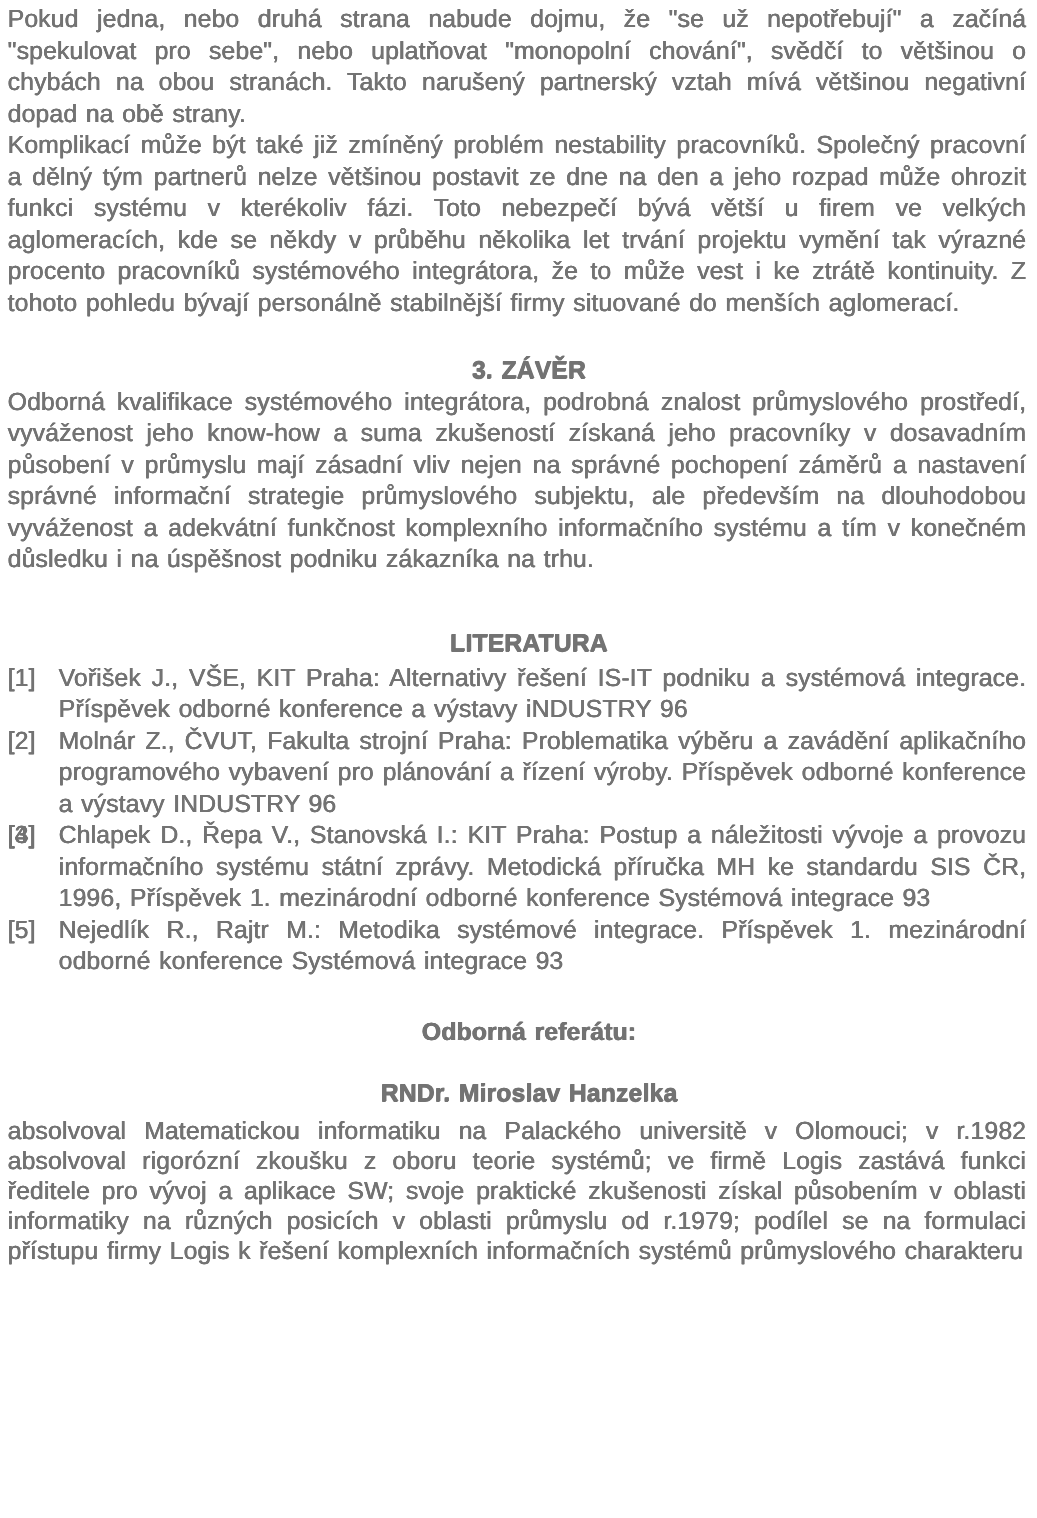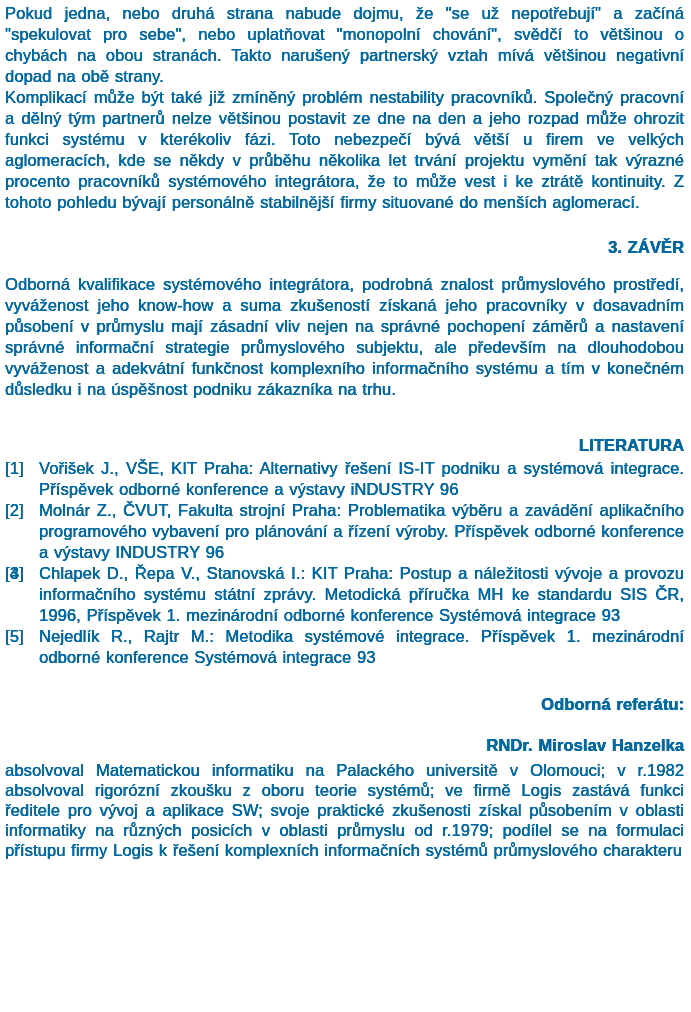--- a/index.html
+++ b/index.html
@@ -6,41 +6,41 @@
     margin: 0;
     padding: 0;
     background: #ffffff;
   }
   .page {
     position: relative;
     width: 691px;
     height: 1012px;
     box-sizing: border-box;
     background: #ffffff;
-    color: #0369a1;
+    color: #737373;
     font-family: "Liberation Sans", "DejaVu Sans", sans-serif;
     font-size: 16.5px;
     line-height: 21px;
     padding: 3px 7px 0 5px;
     overflow: hidden;
     text-align: justify;
     
     text-shadow: 0.35px 0 0 currentColor, 0 0.3px 0 currentColor;
     letter-spacing: 0.1px;
     word-spacing: 1px;
   }
   .para { margin: 0; }
   .para + .para { }
   .heading {
     font-weight: bold;
-    text-align: right;
+    text-align: center;
     margin: 24px 0 0 16px;
     text-shadow: 0.5px 0 0 currentColor, 0 0.4px 0 currentColor;
   }
-  .para-conclusion { margin-top: 16px; }
+  .para-conclusion { }
   .lit-heading { margin-top: 35px; }
   .ref-list { margin: 2px 0 0 0; padding: 0; list-style: none; }
   .ref {
     position: relative;
     padding-left: 34px;
     margin: 0;
   }
   .ref-num {
     position: absolute;
     left: 0;

